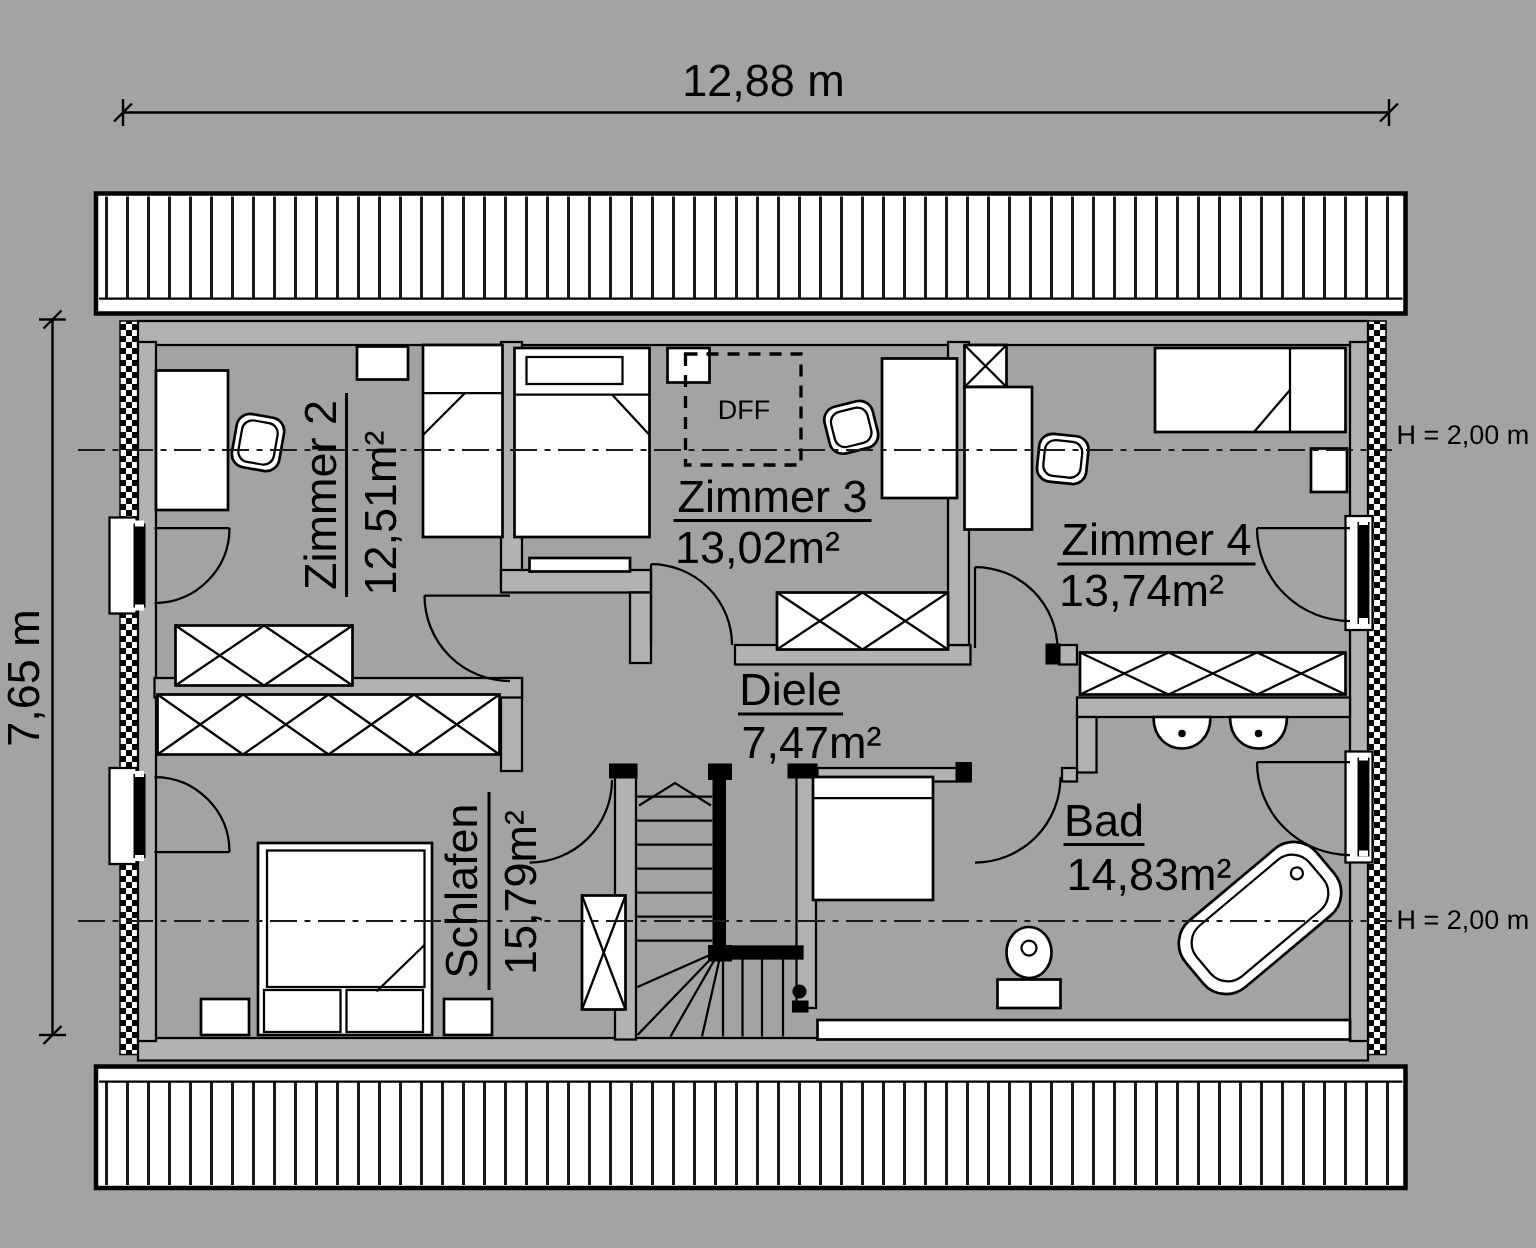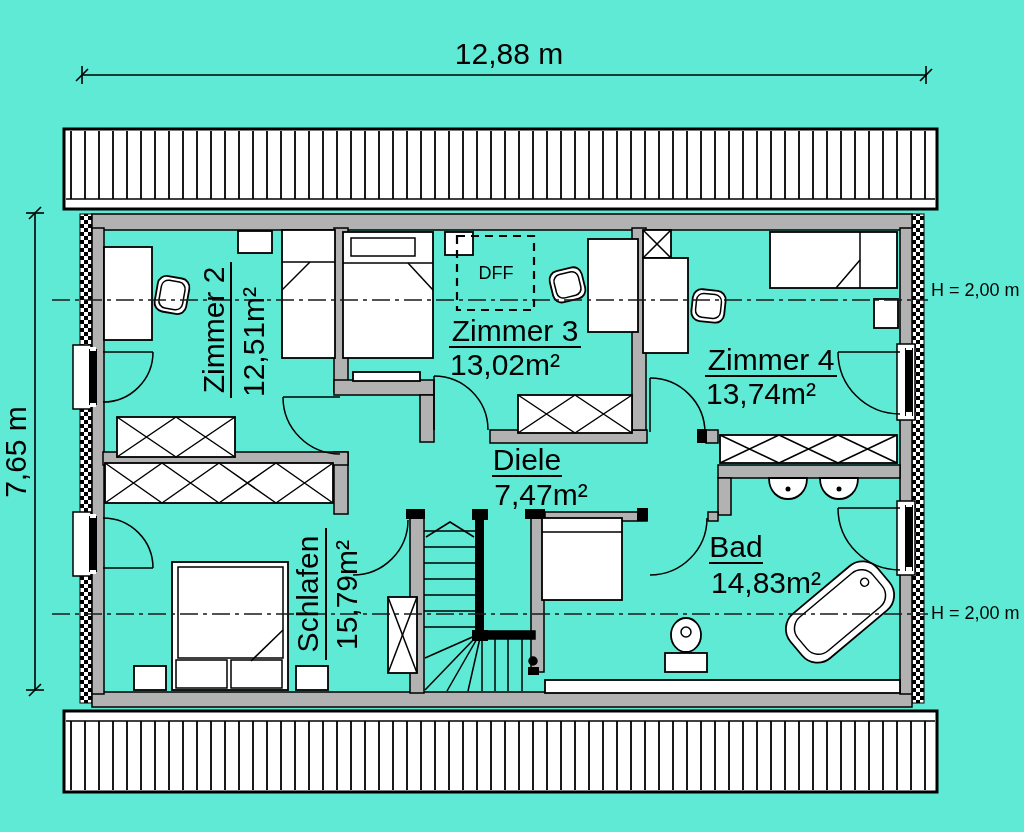--- a/index.html
+++ b/index.html
@@ -1,16 +1,16 @@
 <!DOCTYPE html>
 <html><head>
 <meta charset="utf-8">
 <style>
   html,body{margin:0;padding:0;background:#ffffff;}
-  .page{width:1024px;height:832px;position:relative;background:#5eead4;overflow:hidden;}
+  .page{width:1024px;height:832px;position:relative;background:#a3a3a3;overflow:hidden;}
   svg{display:block;}
   text{font-family:"Liberation Sans","DejaVu Sans",sans-serif;fill:#000;}
   .t-room{font-size:30px;}
   .t-dim{font-size:30px;}
   .t-small{font-size:18px;}
   .wall{fill:#b2b2b2;stroke:#000;stroke-width:1.5;}
   .post{fill:#000;stroke:none;}
   .furn{fill:#ffffff;stroke:#000;stroke-width:1.8;}
   .furn-thin{fill:none;stroke:#000;stroke-width:1.5;}
   .arc{fill:none;stroke:#000;stroke-width:1.5;}

